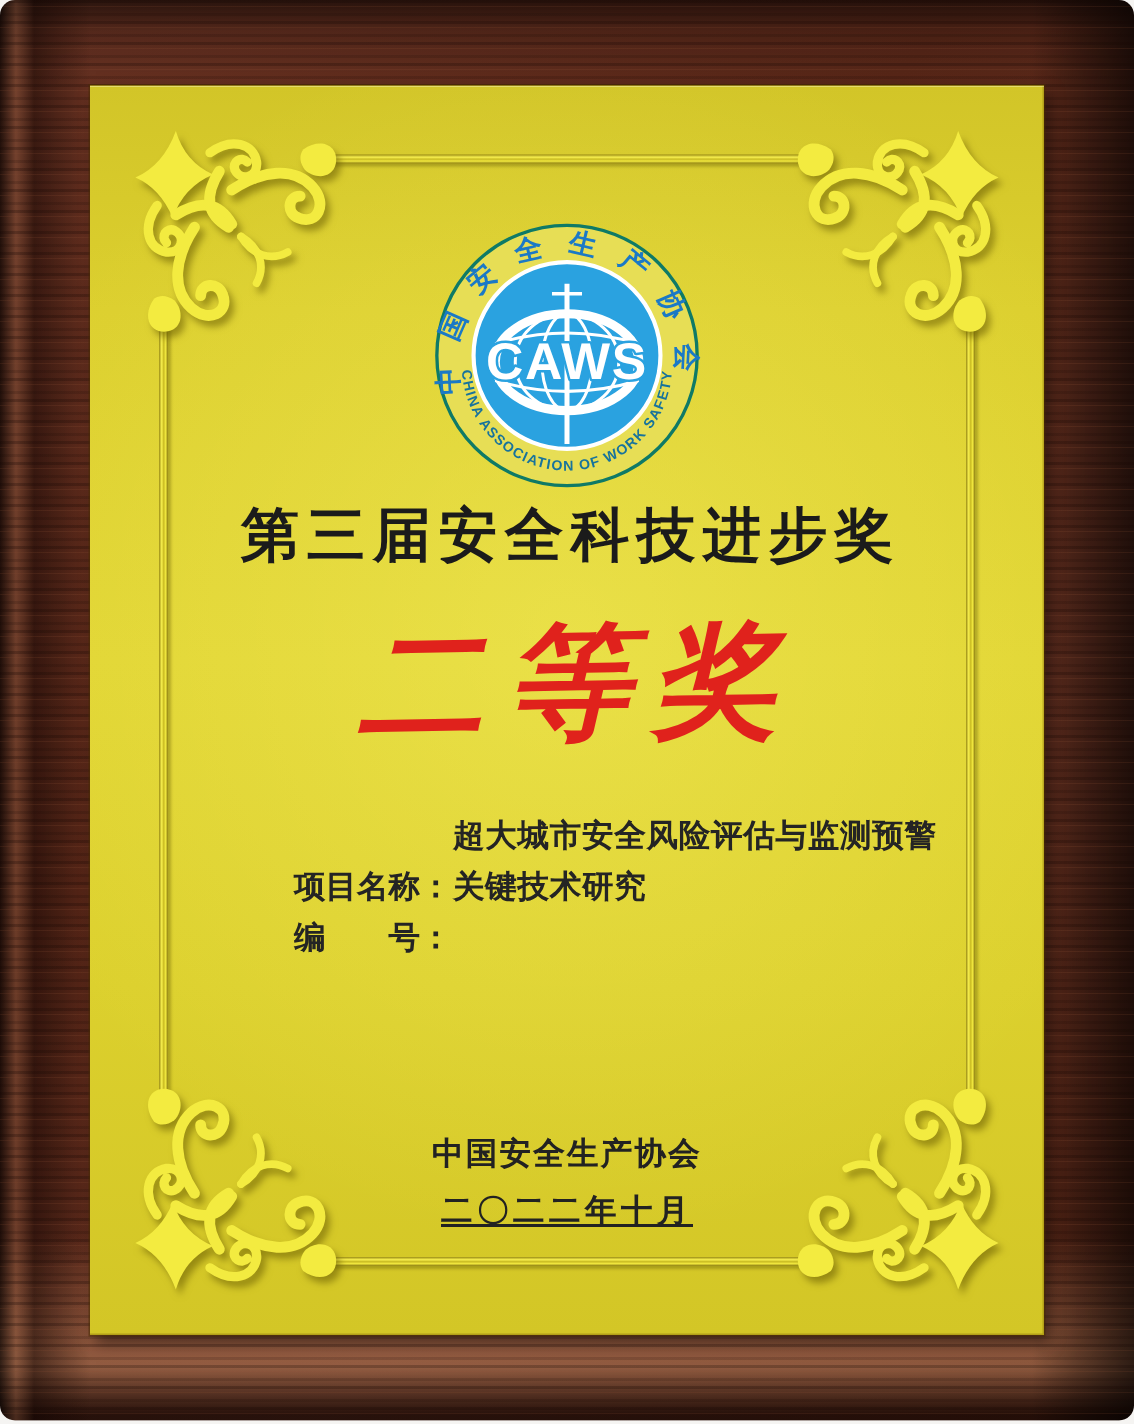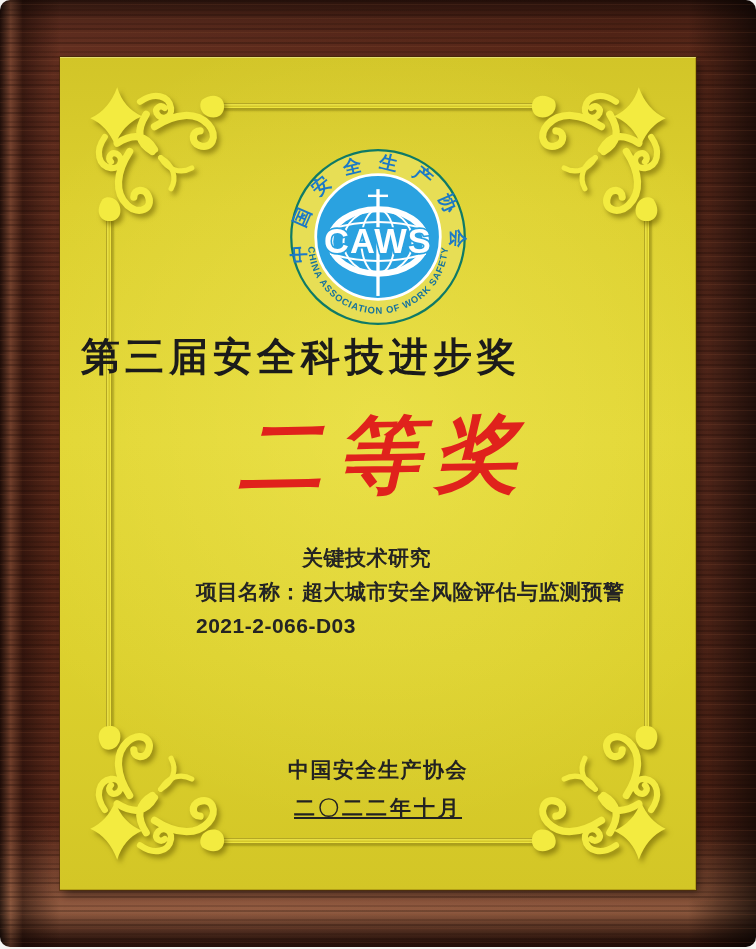--- a/index.html
+++ b/index.html
@@ -56,21 +56,21 @@
   .orn{position:absolute;width:145px;height:145px;
     filter:drop-shadow(3px 4px 2.5px rgba(100,88,0,.55));}
   .orn.tl{left:22px;top:22px;} .orn.tr{right:22px;top:22px;}
   .orn.bl{left:22px;bottom:22px;} .orn.br{right:22px;bottom:22px;}
 
   
   .logo{position:absolute;top:91px;left:50%;transform:translateX(-50%);
     width:178px;height:178px;}
 
   
-  .title{position:absolute;top:273px;left:16px;width:100%;
+  .title{position:absolute;top:273px;left:0;width:100%;text-align:center;
     font-size:39px;font-weight:900;letter-spacing:5px;padding-left:5px;
     color:#1b1b1b;}
   .prize{position:absolute;top:350px;left:0;width:100%;text-align:center;
     font-family:"DejaVu Serif","Liberation Serif",serif;
     font-style:italic;font-weight:bold;
     font-size:84px;line-height:96px;letter-spacing:14px;padding-left:14px;
     color:#e0221c;transform:rotate(-1deg);}
   .fields{position:absolute;top:484px;left:136px;right:34px;
     font-size:21px;font-weight:bold;color:#242424;line-height:34px;}
   .frow{display:flex;align-items:flex-end;}
@@ -153,28 +153,26 @@
     </svg>
 
     <div class="title">第三届安全科技进步奖</div>
 
     <div class="prize">二等奖</div>
 
     <div class="fields">
       <div class="frow">
         <span class="flabel">项目名称：</span>
         <span class="fvalue">
+          <span class="fline">超大城市安全风险评估与监测预警</span>
           <span class="fline">关键技术研究</span>
-          <span class="fline">超大城市安全风险评估与监测预警</span>
         </span>
       </div>
       <div class="frow">
-        <span class="fvalue">
-          <span class="fline">2021-2-066-D03</span>
-        </span>
+        <span class="flabel">编　　号：</span>
       </div>
     </div>
 
     <div class="footer">
       <div class="issuer">中国安全生产协会</div>
       <div class="date">二〇二二年十月</div>
     </div>
 
   </div>
 </div>

